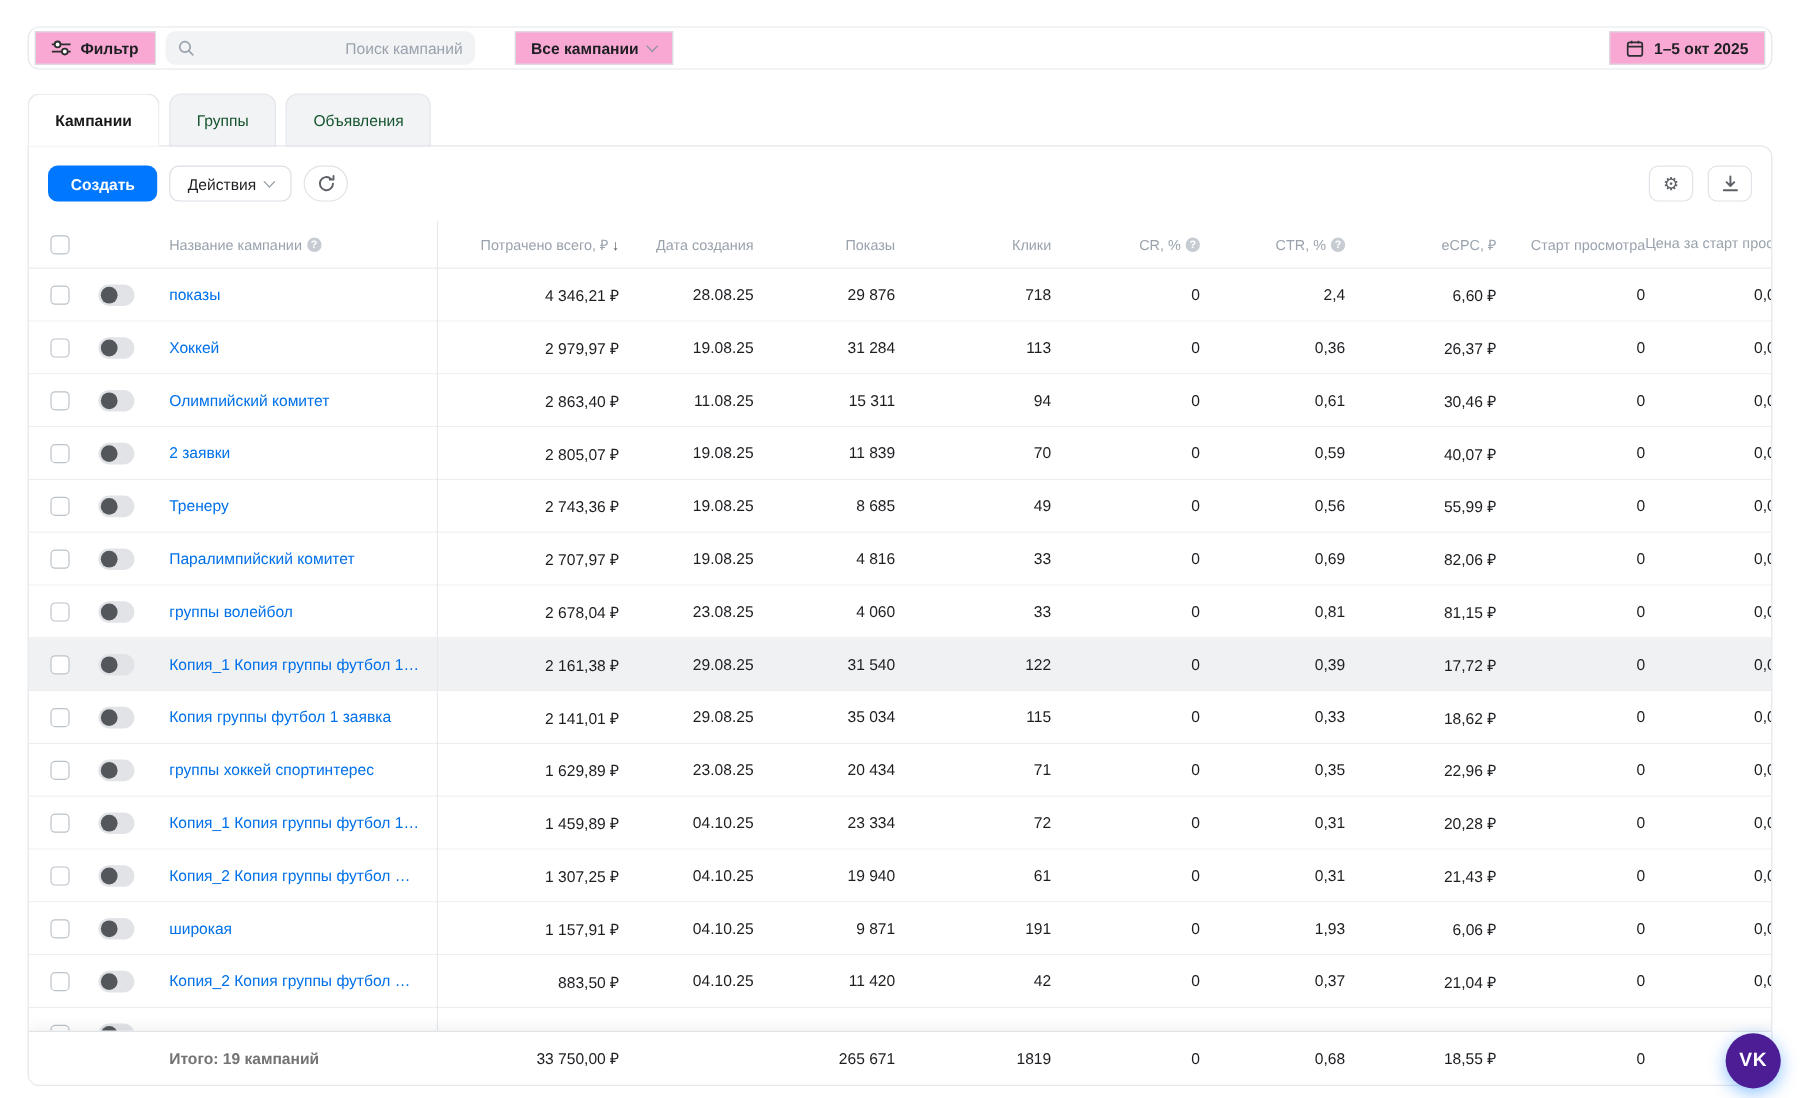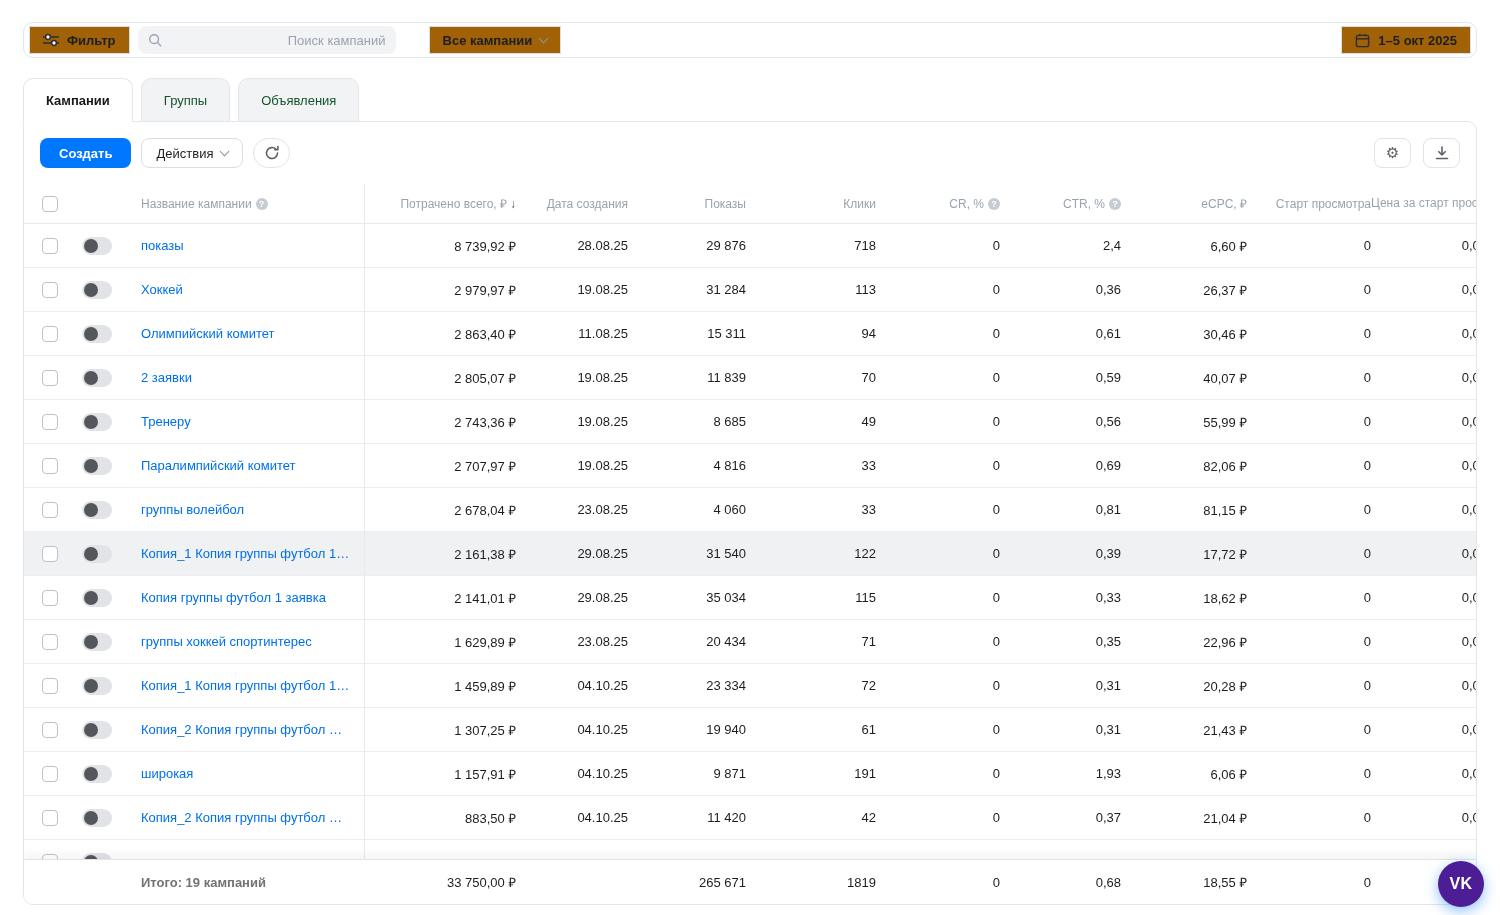--- a/index.html
+++ b/index.html
@@ -14,21 +14,21 @@
 
   
   .topbar {
     display:flex; align-items:center; gap:8px;
     height:36px; padding:0 5px;
     border:1px solid #e3e6ea; border-radius:10px; background:#fff;
   }
   .btn {
     display:inline-flex; align-items:center; gap:8px;
     height:28px; padding:0 13px;
-    border:1px solid #dadee3; border-radius:0; background:#a16207;
+    border:1px solid #dadee3; border-radius:0; background:#f9a8d4;
     font-size:13px; font-weight:700; color:#1c1e21; cursor:pointer; white-space:nowrap;
     font-family:inherit;
   }
   .search {
     display:flex; align-items:center; gap:8px;
     width:258px; height:28px; background:#f2f3f5; border-radius:8px; padding:0 10px;
   }
   .search input {
     border:none; background:transparent; outline:none;
     font-size:13px; color:#1c1e21; width:100%; font-family:inherit;text-align:right;
@@ -264,21 +264,21 @@
         <div class="grid trow">
     <div class="c-check">
       <span class="cb"></span>
     </div>
     <div class="c-toggle">
       <span class="toggle"></span>
     </div>
     <div class="c-name">
       <span class="namelink">показы</span>
     </div>
-    <div class="num">8 739,92 ₽</div>
+    <div class="num">4 346,21 ₽</div>
     <div class="num">28.08.25</div>
     <div class="num">29 876</div>
     <div class="num">718</div>
     <div class="num">0</div>
     <div class="num">2,4</div>
     <div class="num">6,60 ₽</div>
     <div class="num">0</div>
     <div class="num c-last">0,00</div>
   </div>
         <div class="grid trow">

